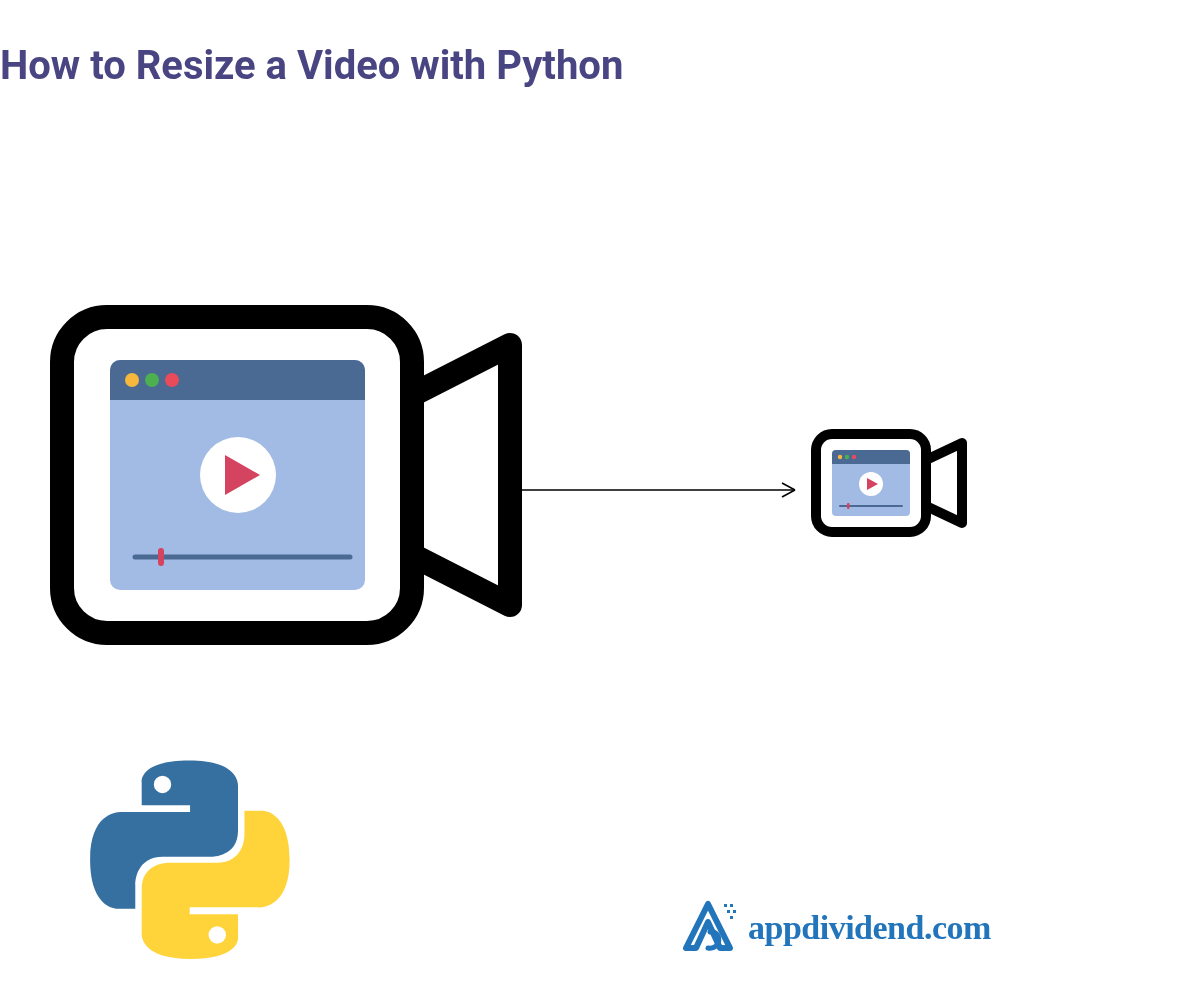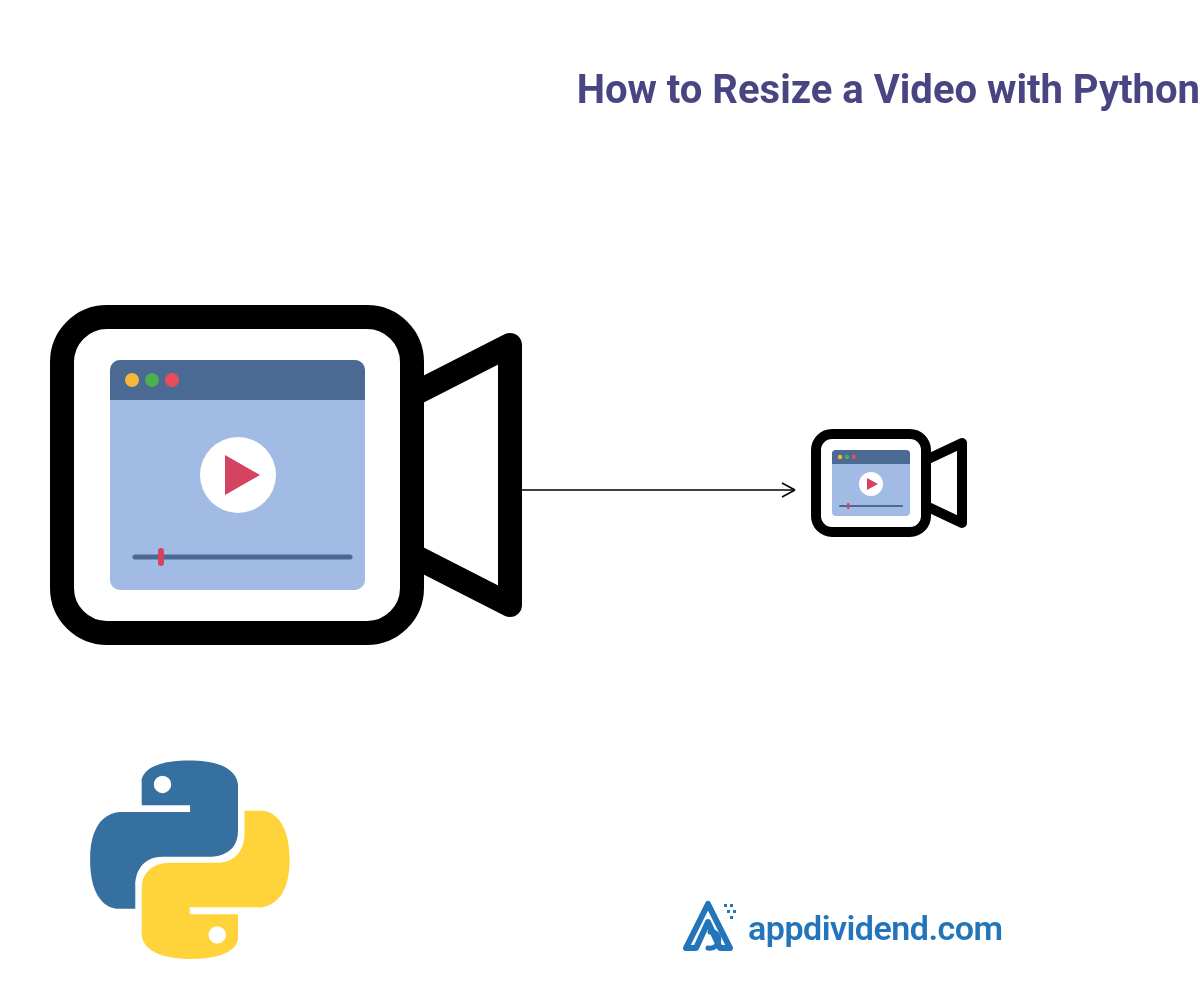--- a/index.html
+++ b/index.html
@@ -6,24 +6,24 @@
     body {
       width: 1200px;
       height: 1000px;
       background: #ffffff;
       font-family: -apple-system, BlinkMacSystemFont, "Segoe UI", Roboto, Helvetica, Arial, sans-serif;
       position: relative;
       overflow: hidden;
     }
     .title {
       position: absolute;
-      top: 66px;
+      top: 42px;
       left: 0;
       right: 0;
-      text-align: right;
+      text-align: left;
       font-size: 40px;
       font-weight: 700;
       color: #494582;
     }
     .camera-large {
       position: absolute;
       top: 305px;
       left: 50px;
     }
     .camera-small {
@@ -43,20 +43,21 @@
       top: 760px;
       left: 90px;
     }
     .brand {
       position: absolute;
       top: 898px;
       left: 680px;
       display: flex;
       align-items: center;
       gap: 8px;
+      font-family: Liberation Serif, serif;
     }
     .brand-text {
       font-size: 34px;
       font-weight: 600;
       color: #2275ba;
       letter-spacing: -0.5px;
     }
   </style>
 </head>
 <body>

